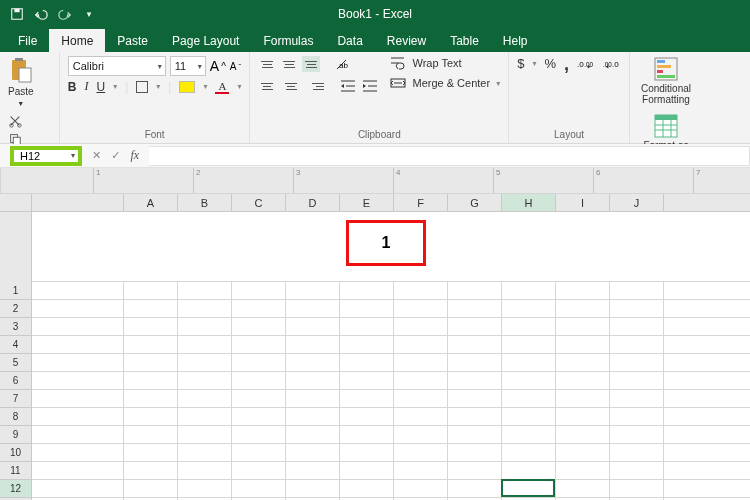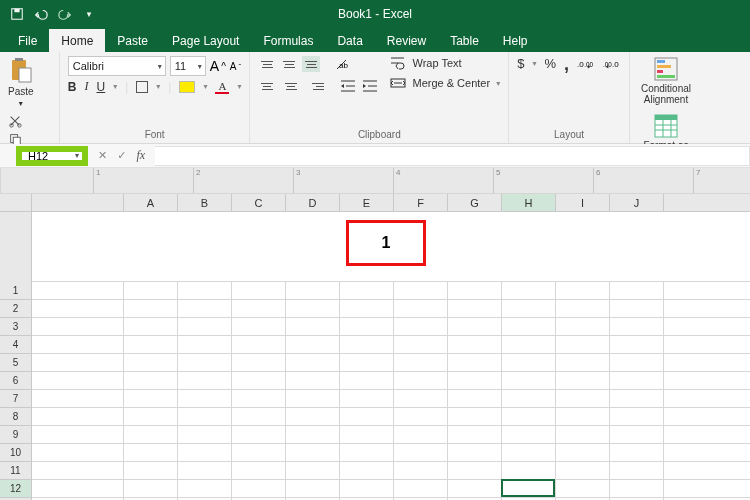--- a/index.html
+++ b/index.html
@@ -38,21 +38,21 @@
   .bar { height: 1px; background: #555; }
   .align-row2 { display: flex; gap: 6px; align-items: center; font-size: 11px; color: #333; }
   .wrap-merge { display: flex; flex-direction: column; gap: 6px; font-size: 11px; color: #333; padding-left: 8px; }
   .wm-item { display: flex; align-items: center; gap: 6px; }
   .num-body { display: flex; flex-direction: column; gap: 6px; }
   .num-row2 { display: flex; gap: 8px; font-size: 13px; color: #333; align-items: center; }
   .styles-body { display: flex; gap: 8px; }
   .big-btn { display: flex; flex-direction: column; align-items: center; font-size: 10px; color: #333; gap: 2px; width: 56px; text-align: center; }
   .big-ic { width: 26px; height: 26px; }
   .namebar { height: 24px; background: #f7f7f7; border-bottom: 1px solid #e1e1e1; display: flex; align-items: center; font-size: 11px; }
-  .namebox { width: 72px; height: 20px; background: #fff; border: 6px solid #84cc16; margin-left: 16px; display: flex; align-items: center; padding: 0 14px 0 6px; position: relative; }
+  .namebox { width: 72px; height: 20px; background: #fff; border: 4px solid #84cc16; margin-left: 10px; display: flex; align-items: center; padding: 0 14px 0 6px; position: relative; }
   .namebox::after { content: "▾"; position: absolute; right: 3px; font-size: 8px; color: #555; }
   .fx-btns { display: flex; gap: 10px; padding: 0 10px; color: #888; align-items: center; }
   .fx { font-style: italic; font-family: Georgia, serif; font-size: 12px; color: #555; }
   .fbar { flex: 1; height: 20px; background: #fff; border: 1px solid #e1e1e1; border-left: none; }
   .rulerzone { height: 26px; background: #e8e8e8; border-bottom: 1px solid #d5d5d5; display: flex; }
   .sel-all { width: 32px; background: #e8e8e8; border-right: 1px solid #d5d5d5; position: relative; }
   .sel-all::after { content: ""; position: absolute; right: 3px; bottom: 3px; width: 0; height: 0; border-left: 8px solid transparent; border-bottom: 8px solid #b5b5b5; }
   .ruler { flex: 1; display: flex; font-size: 8px; color: #888; }
   .rseg { border-left: 1px solid #c7c7c7; height: 100%; display: flex; align-items: flex-start; padding-left: 2px; position: relative; }
   .colhdrs { height: 18px; background: #e8e8e8; display: flex; border-bottom: 1px solid #c9c9c9; }
@@ -299,21 +299,21 @@
     <div class="group" style="border-right:none">
       <div class="group-body styles-body" style="align-items:flex-start">
         <div class="big-btn btn">
           <svg class="big-ic" viewBox="0 0 26 26">
               <rect x="2" y="2" width="22" height="22" fill="none" stroke="#888"></rect>
               <rect x="4" y="4" width="8" height="3" fill="#6aa5e6"></rect>
               <rect x="4" y="9" width="14" height="3" fill="#f2b04a"></rect>
               <rect x="4" y="14" width="6" height="3" fill="#d46"></rect>
               <rect x="4" y="19" width="18" height="3" fill="#6c6"></rect>
             </svg>
-          <span style="white-space:pre-line;line-height:1.05">Conditional Alignment</span>
+          <span style="white-space:pre-line;line-height:1.05">Conditional Formatting</span>
         </div>
         <div class="big-btn btn">
           <svg class="big-ic" viewBox="0 0 26 26">
               <rect x="2" y="2" width="22" height="22" fill="#fff" stroke="#5b8"></rect>
               <rect x="2" y="2" width="22" height="5" fill="#5b8"></rect>
               <path d="M2 12h22M2 17h22M10 2v22M18 2v22" stroke="#5b8"></path>
             </svg>
           <span style="white-space:pre-line;line-height:1.05">Format as Table</span>
         </div>
         <div class="big-btn btn" style="width:28px">

